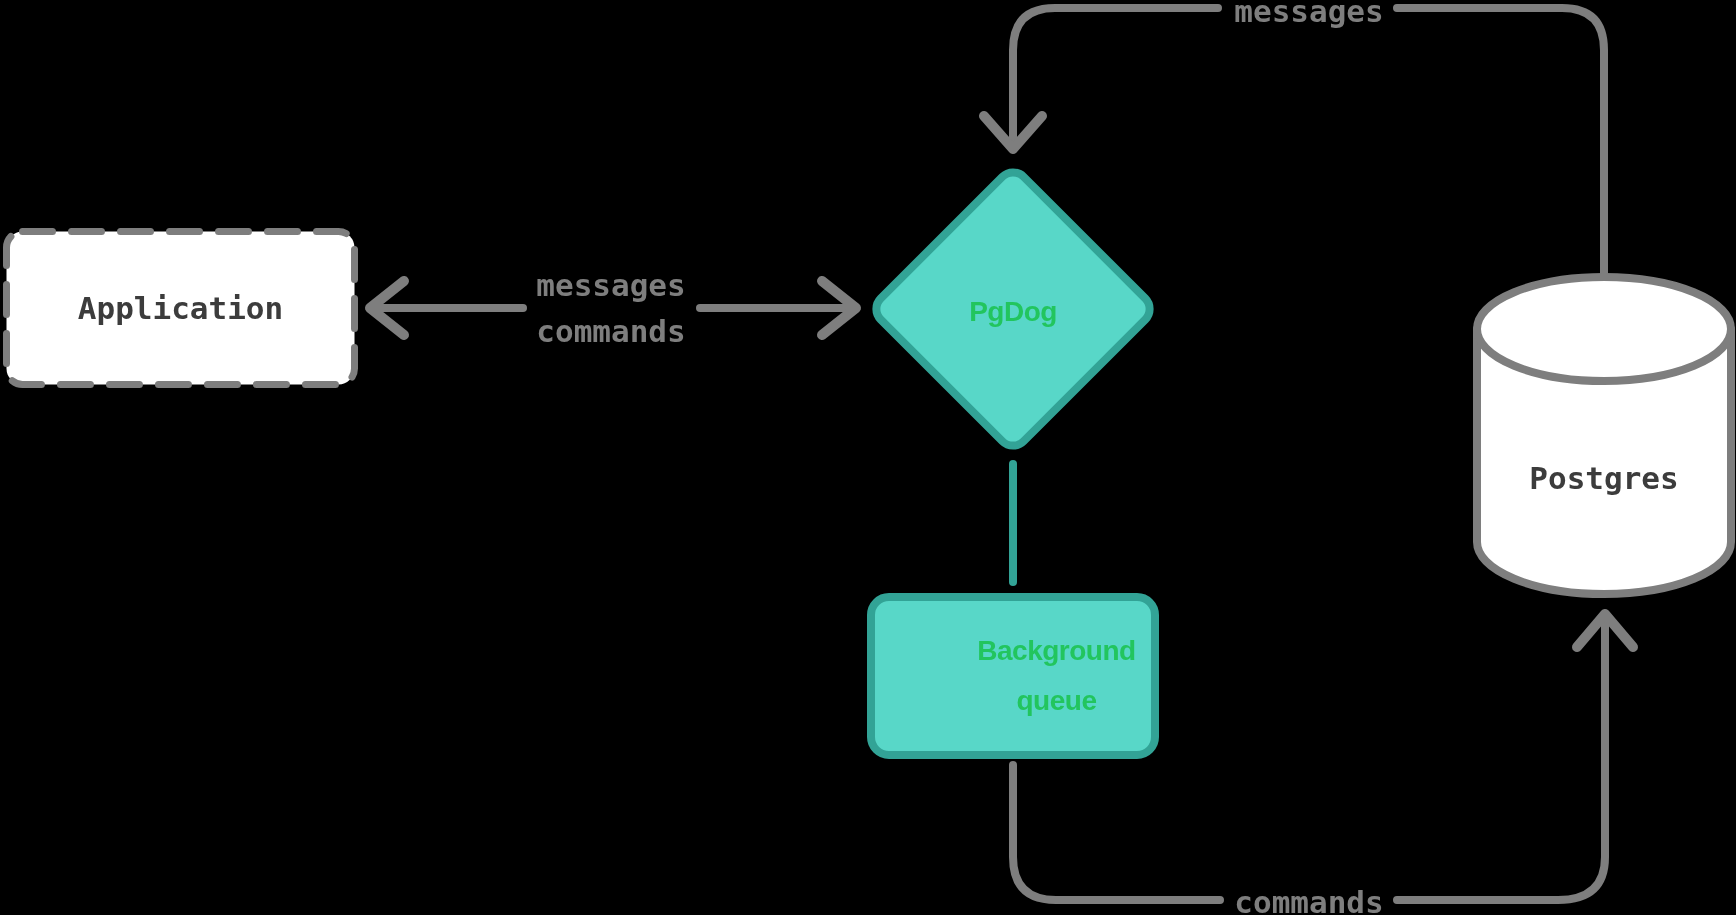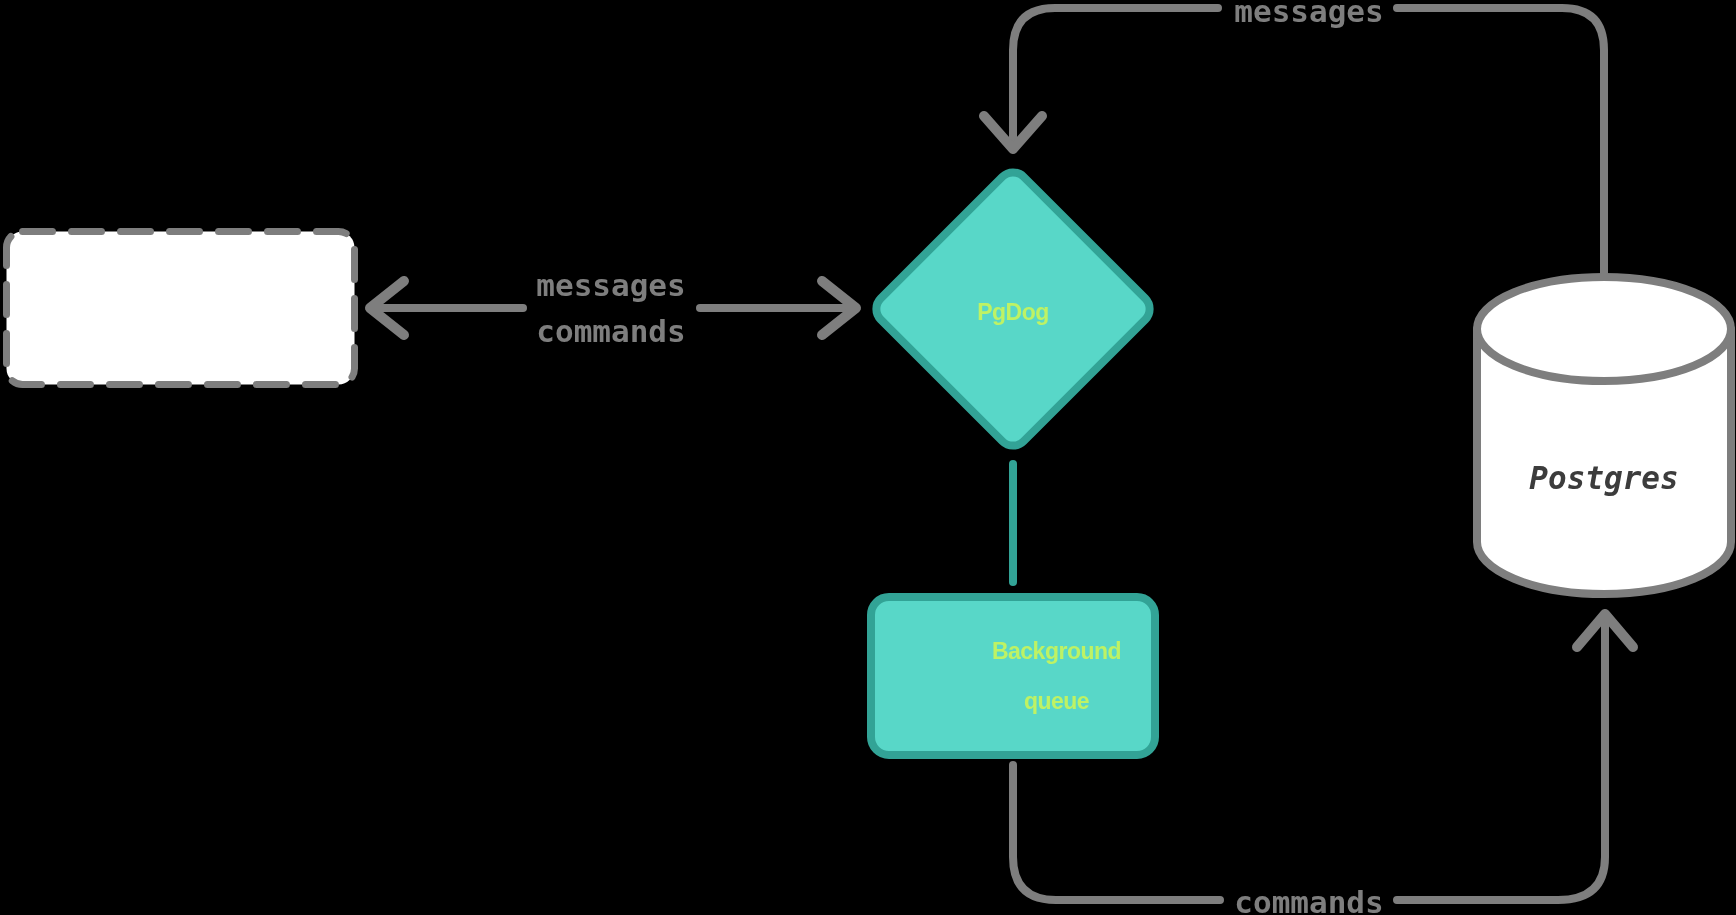--- a/index.html
+++ b/index.html
@@ -45,30 +45,30 @@
     color: #7e7e7e;
     font-size: 31px;
     line-height: 46px;
     flex-direction: column;
   }
   .node-dark {
     color: #3c3c3c;
     font-size: 31px;
   }
   .teal-text {
-    color: #bef264;
-    font-size: 23px;
+    color: #22c55e;
+    font-size: 28px;
     line-height: 50px;
     flex-direction: column;
   }
   .app-label      { left: 3px;    top: 228px;  width: 355px; height: 160px; }
   .mid-label      { left: 511px;  top: 262px;  width: 200px; height: 92px; }
   .pgdog-label    { left: 913px;  top: 282px;  width: 200px; height: 60px; }
   .queue-label    { left: 867px;  top: 593px;  width: 291px; height: 166px; margin-left: 44px; }
-  .postgres-label { left: 1504px; top: 456px;  width: 200px; height: 44px; font-style: italic; }
+  .postgres-label { left: 1504px; top: 456px;  width: 200px; height: 44px; }
   .top-label      { left: 1209px; top: -11px;  width: 200px; height: 44px; }
   .bottom-label   { left: 1209px; top: 880px;  width: 200px; height: 44px; }
 </style>
 </head>
 <body>
 
 <div class="stage">
 
   <svg viewBox="0 0 1736 915">
 
@@ -104,20 +104,21 @@
     <g>
       <rect x="871" y="597" width="284" height="158" rx="18" fill="#58d7c8" stroke="#32a396" stroke-width="8"></rect>
     </g>
 
     <g>
       <path d="M 1477 329 L 1477 542 A 127 52 0 0 0 1731 542 L 1731 329" fill="#ffffff" stroke="#7e7e7e" stroke-width="8" stroke-linecap="round"></path>
       <ellipse cx="1604" cy="329" rx="127" ry="52" fill="#ffffff" stroke="#7e7e7e" stroke-width="8"></ellipse>
     </g>
   </svg>
 
+  <div class="label mono node-dark app-label">Application</div>
 
   <div class="label mono edge-label mid-label">
     <span>messages</span>
     <span>commands</span>
   </div>
 
   <div class="label sans teal-text pgdog-label">PgDog</div>
 
   <div class="label sans teal-text queue-label">
     <span>Background</span>

